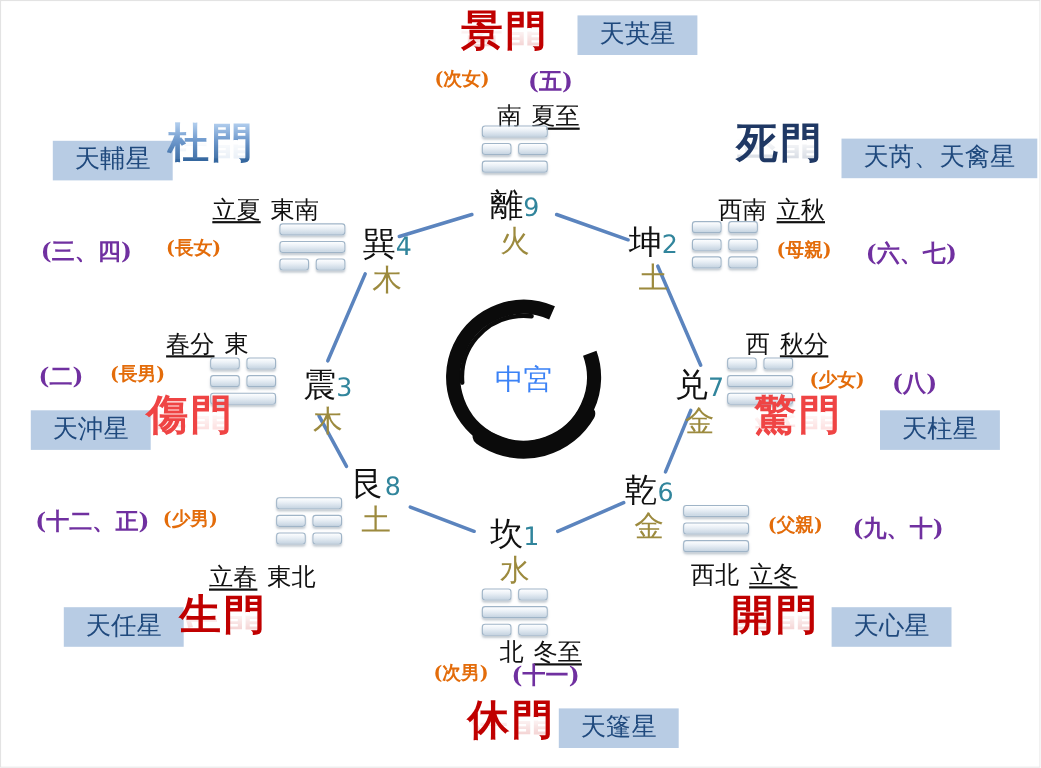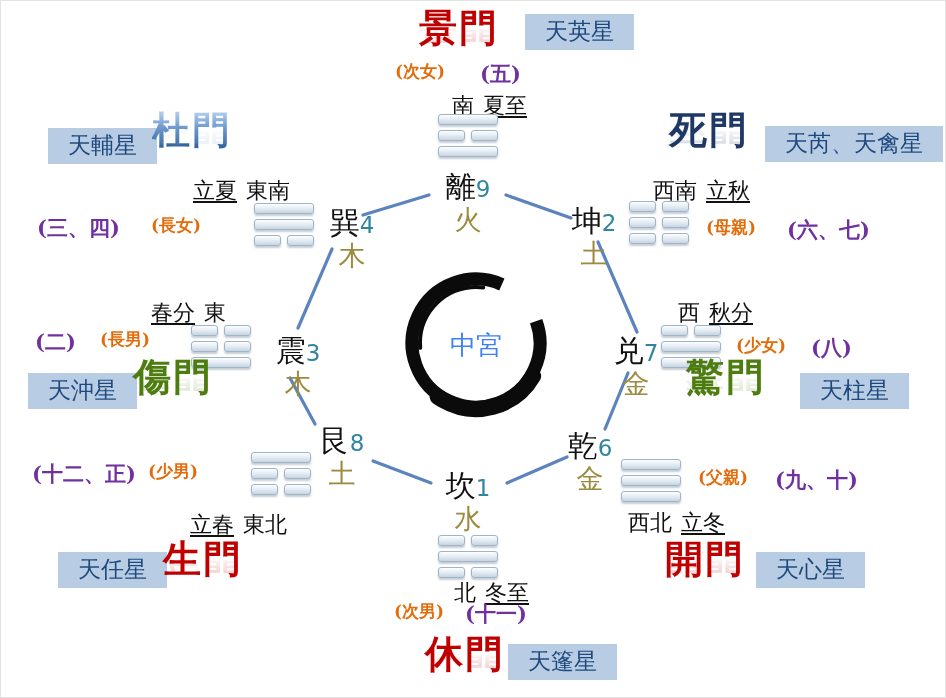--- a/index.html
+++ b/index.html
@@ -9,21 +9,21 @@
     font-family:"DejaVu Serif","Liberation Serif",serif;
   }
   .abs { position:absolute; }
   svg.overlay { position:absolute; left:0; top:0; z-index:0; }
   .layer { position:absolute; left:0; top:0; width:100%; height:100%; z-index:1; }
 
   
   .gate { font-size:38px; font-weight:bold; line-height:1; white-space:nowrap; letter-spacing:2px; }
   .gate-red   { color:#C00000; }
   .gate-navy  { color:#1F3864; }
-  .gate-black { color:#4d7c0f; }
+  .gate-black { color:#ef4444; }
   .gate-blue  { color:#4F81BD; }
   @supports ((-webkit-background-clip:text) or (background-clip:text)) {
     .gate-blue {
       background:linear-gradient(180deg,#AECBEC 5%,#6D98CC 45%,#35679F 90%);
       -webkit-background-clip:text; background-clip:text;
       -webkit-text-fill-color:transparent;
     }
     .gate-blue.reflect::after { background:none; -webkit-text-fill-color:#86a9d3; }
   }
   

